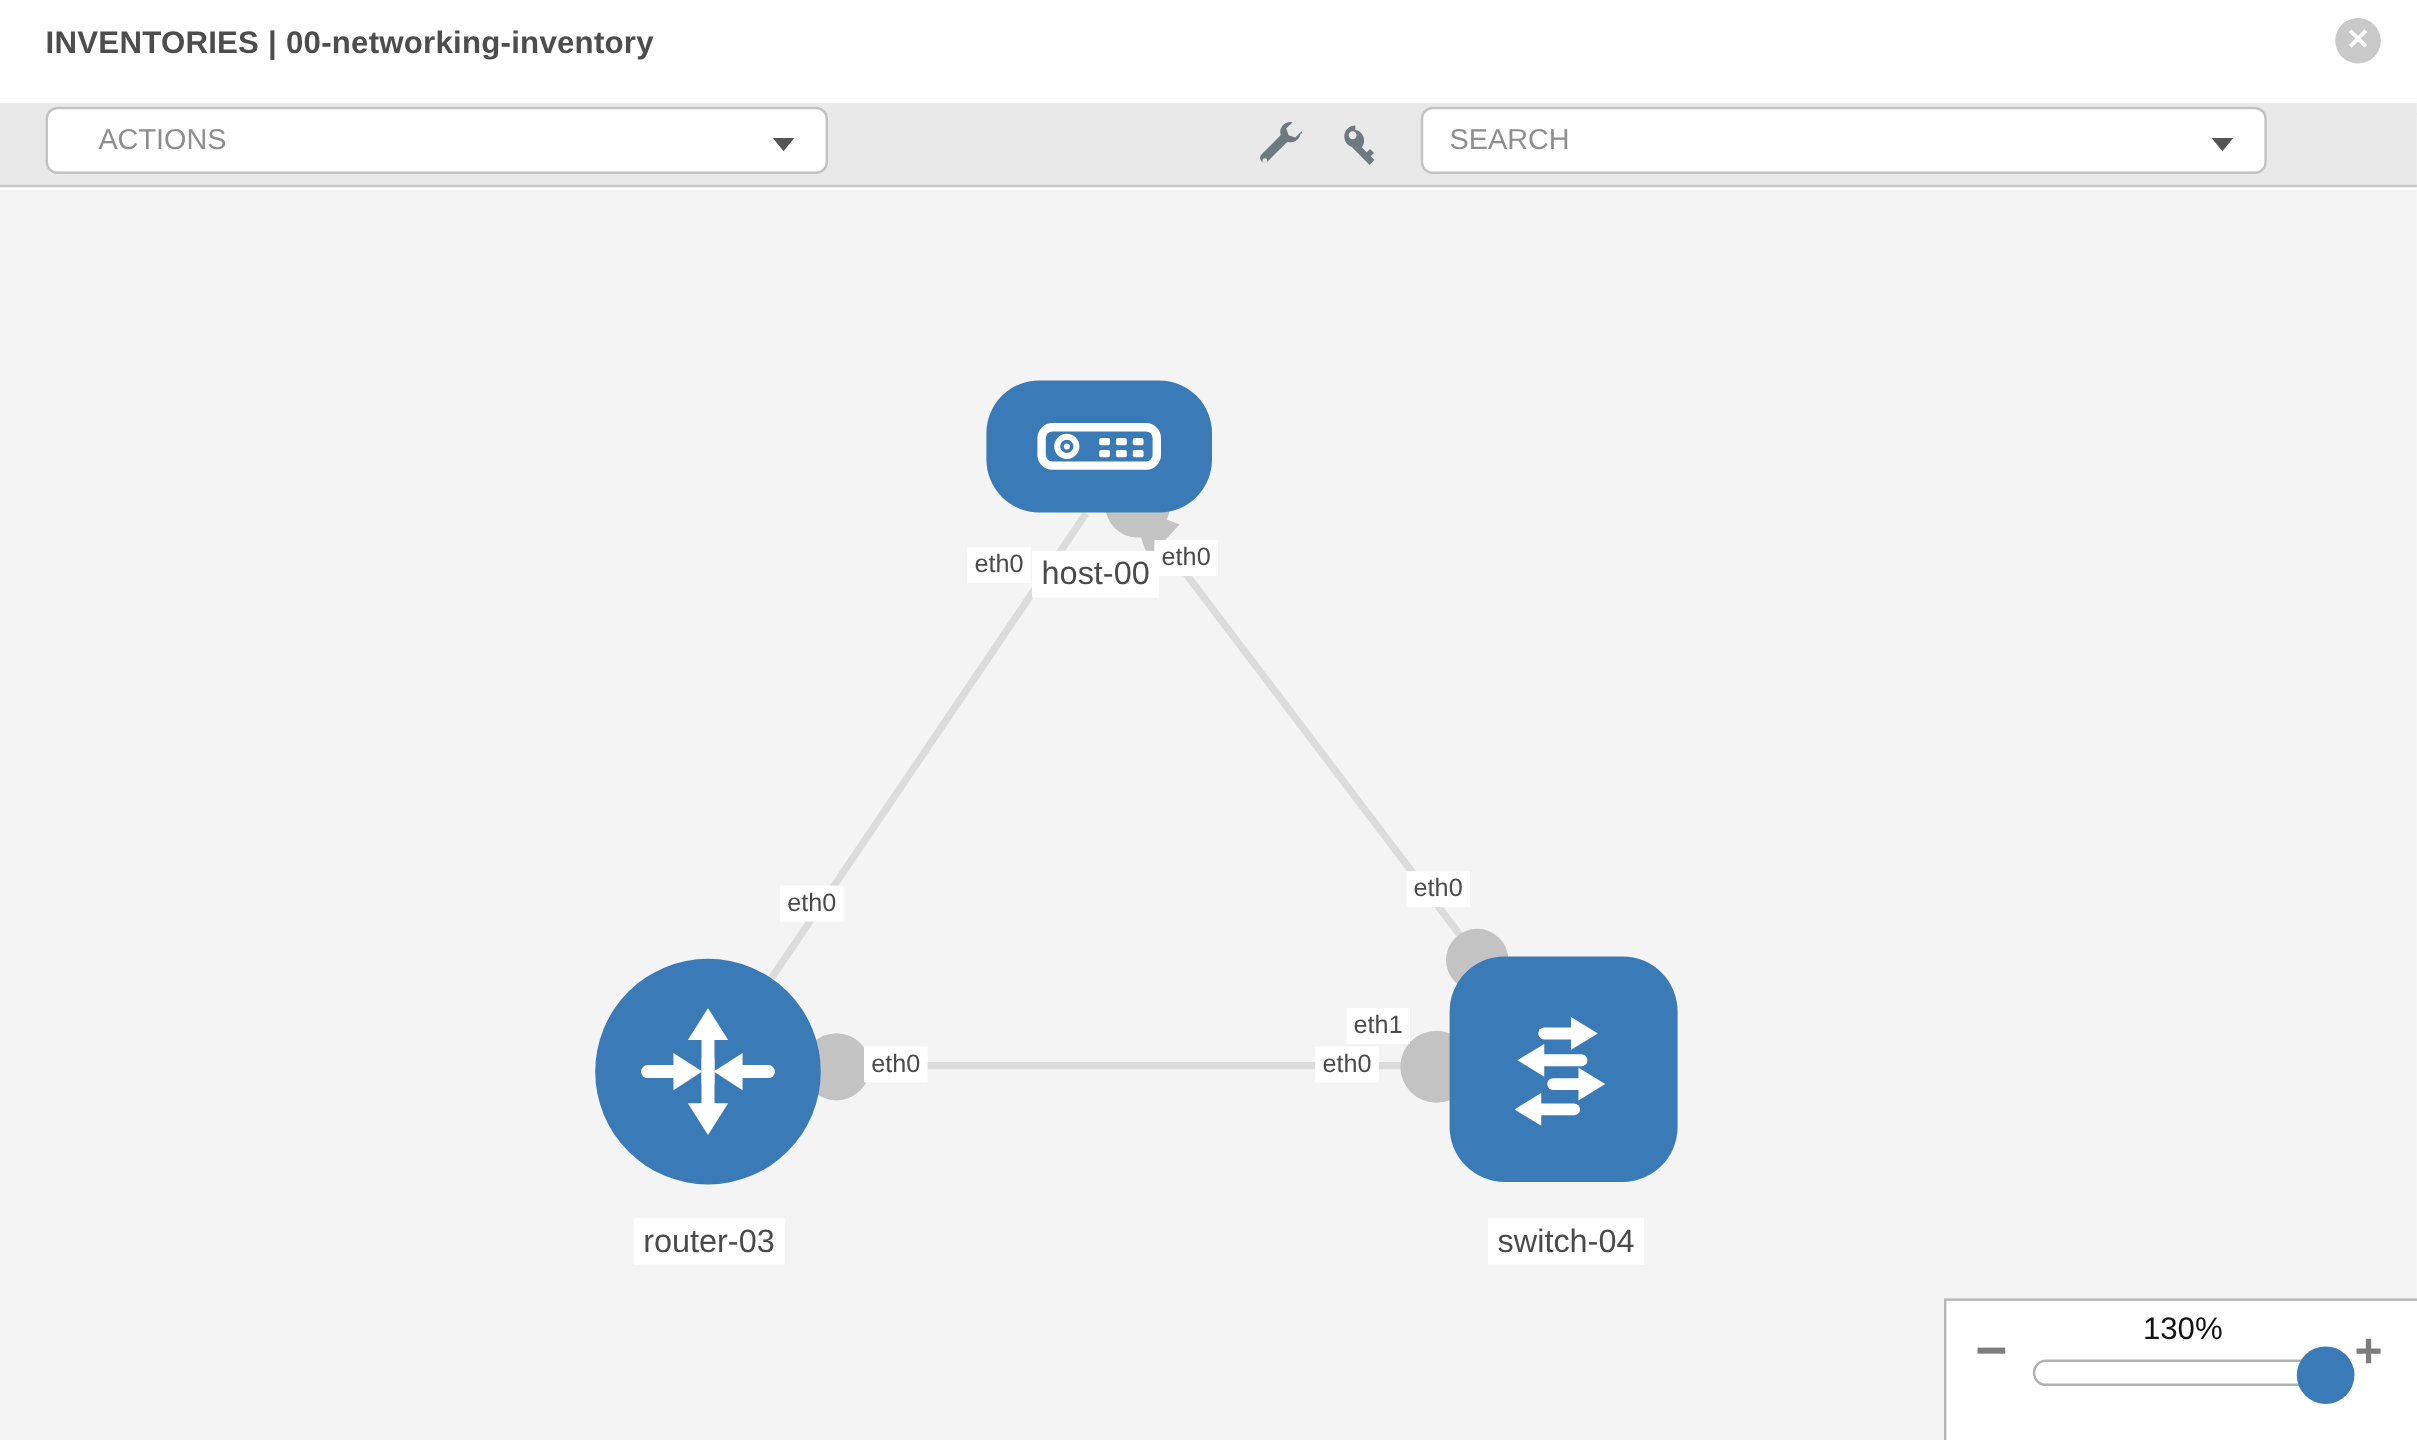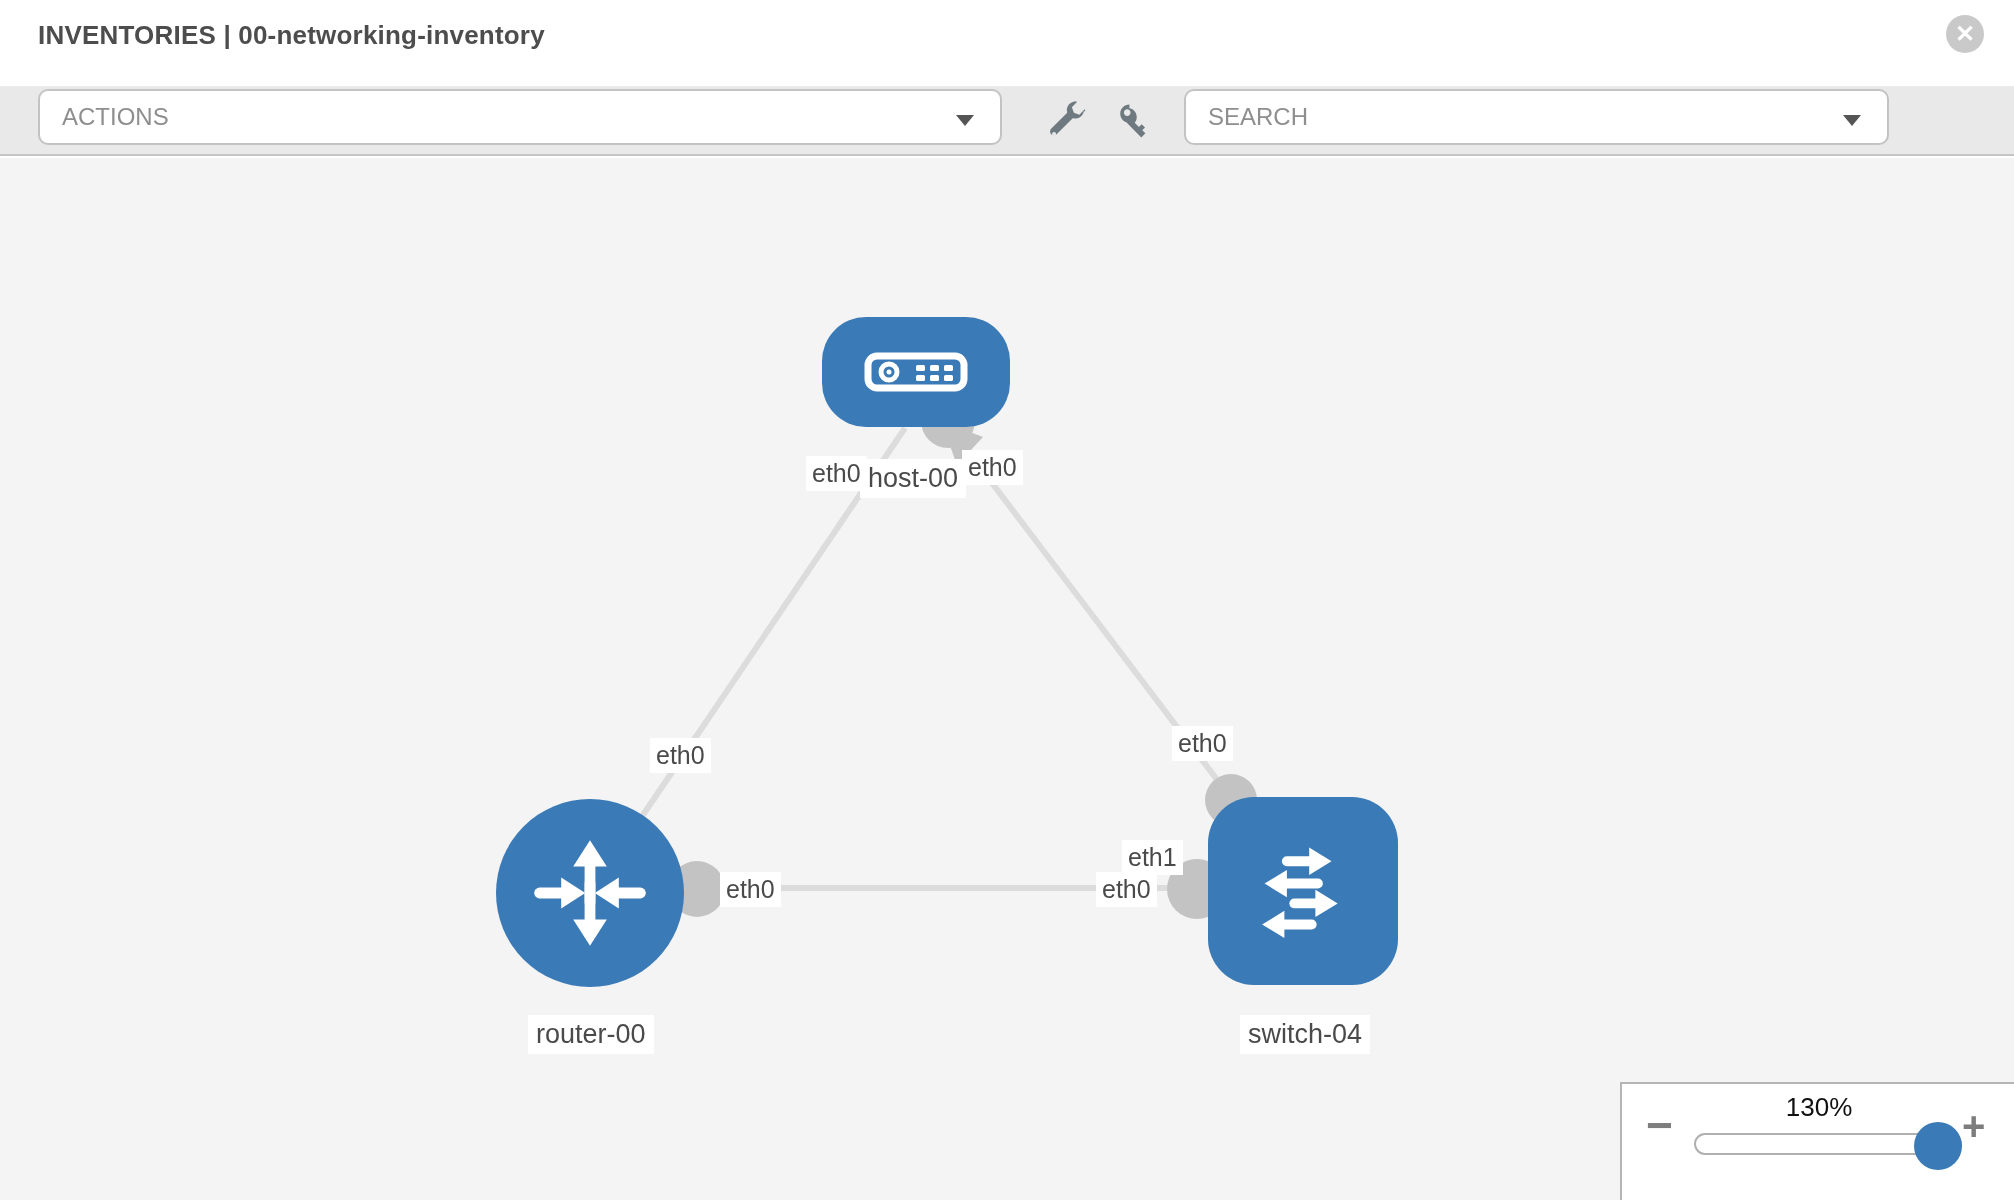--- a/index.html
+++ b/index.html
@@ -36,21 +36,21 @@
 
   .node { position:absolute; background:#3a7ab6; display:flex;
     align-items:center; justify-content:center; z-index:2; cursor:pointer; }
   .node-host   { left:822px;  top:317px; width:188px; height:110px; border-radius:44px; }
   .node-router { left:496px;  top:799px; width:188px; height:188px; border-radius:50%; }
   .node-switch { left:1208px; top:797px; width:190px; height:188px; border-radius:46px; }
 
   .chip { position:absolute; background:#ffffff; color:#4a4a4a; z-index:3;
     white-space:nowrap; }
   .node-label { font-size:27px; padding:4px 8px;margin-top:15px; }
-  .iface-label { font-size:25px; padding:3px 6px; }
+  .iface-label { font-size:21px; padding:3px 6px; }
 
   
   .zoom-panel { position:absolute; left:1620px; top:1082px; width:400px;
     height:124px; background:#ffffff; border:2px solid #b5b5b5; z-index:4; }
   .zoom-value { position:absolute; left:0; top:8px; width:394px;
     text-align:center; font-size:26px; color:#111; }
   .zoom-minus { position:absolute; left:24px; top:18px; font-size:46px;
     font-weight:bold; color:#7d7d7d; cursor:pointer; line-height:1; }
   .zoom-plus { position:absolute; left:340px; top:22px; font-size:40px;
     font-weight:bold; color:#7d7d7d; cursor:pointer; line-height:1; }
@@ -116,40 +116,40 @@
       <polygon points="19,44 37,33 37,55" stroke="none"></polygon>
       <line x1="43" y1="60" x2="63" y2="60" fill="none"></line>
       <polygon points="78,60 60,49 60,71" stroke="none"></polygon>
       <line x1="57" y1="77" x2="32" y2="77" fill="none"></line>
       <polygon points="17,77 35,66 35,88" stroke="none"></polygon>
     </g>
   </svg>
 </div>
 
 <div class="chip node-label" style="left:860px; top:444px;">host-00</div>
-<div class="chip node-label" style="left:528px; top:1000px;">router-00</div>
+<div class="chip node-label" style="left:528px; top:1000px;">router-03</div>
 <div class="chip node-label" style="left:1240px; top:1000px;">switch-04</div>
 
 <div class="chip iface-label" style="left:806px; top:456px;">eth0</div>
 <div class="chip iface-label" style="left:962px; top:450px;">eth0</div>
 <div class="chip iface-label" style="left:650px; top:738px;">eth0</div>
 <div class="chip iface-label" style="left:1172px; top:726px;">eth0</div>
 <div class="chip iface-label" style="left:720px; top:872px;">eth0</div>
 <div class="chip iface-label" style="left:1096px; top:872px;">eth0</div>
 <div class="chip iface-label" style="left:1122px; top:840px;">eth1</div>
 
 <div class="header">
   <div class="header-title">INVENTORIES | 00-networking-inventory</div>
   <div class="close-btn">
     <span class="close-x">✕</span>
   </div>
 </div>
 
 <div class="toolbar">
-  <div class="select-box" style="left:38px; width:964px;">
+  <div class="select-box" style="left:38px; width:652px;padding-left:20px;">
     <span class="lbl">ACTIONS</span>
     <span class="caret"></span>
   </div>
 
   <svg class="tool-icon" style="left:1044px;" viewBox="0 0 24 24" fill="#6e7a80">
     <path d="M21.7 6.1c0 .3-.1.6-.2.9-.4 1.1-1.1 1.9-2.1 2.5-1 .6-2.1.7-3.2.5-.3-.1-.6 0-.8.2l-8.5 8.5c-.4.4-.9.6-1.5.6-.6 0-1.1-.2-1.5-.6-.4-.4-.6-.9-.6-1.5 0-.6.2-1.1.6-1.5l8.5-8.5c.2-.2.3-.5.2-.8-.3-1.1-.1-2.2.5-3.2.6-1 1.4-1.7 2.5-2.1.8-.3 1.7-.3 2.5-.1l-2.9 2.9 1.1 3 3 1.1 2.9-2.9c.2.3.3.7.3 1z"></path>
     <circle cx="5.5" cy="18.5" r="1.1" fill="#e9e9e9"></circle>
   </svg>
 
   <svg class="tool-icon" style="left:1112px;" viewBox="0 0 24 24" fill="#6e7a80">

